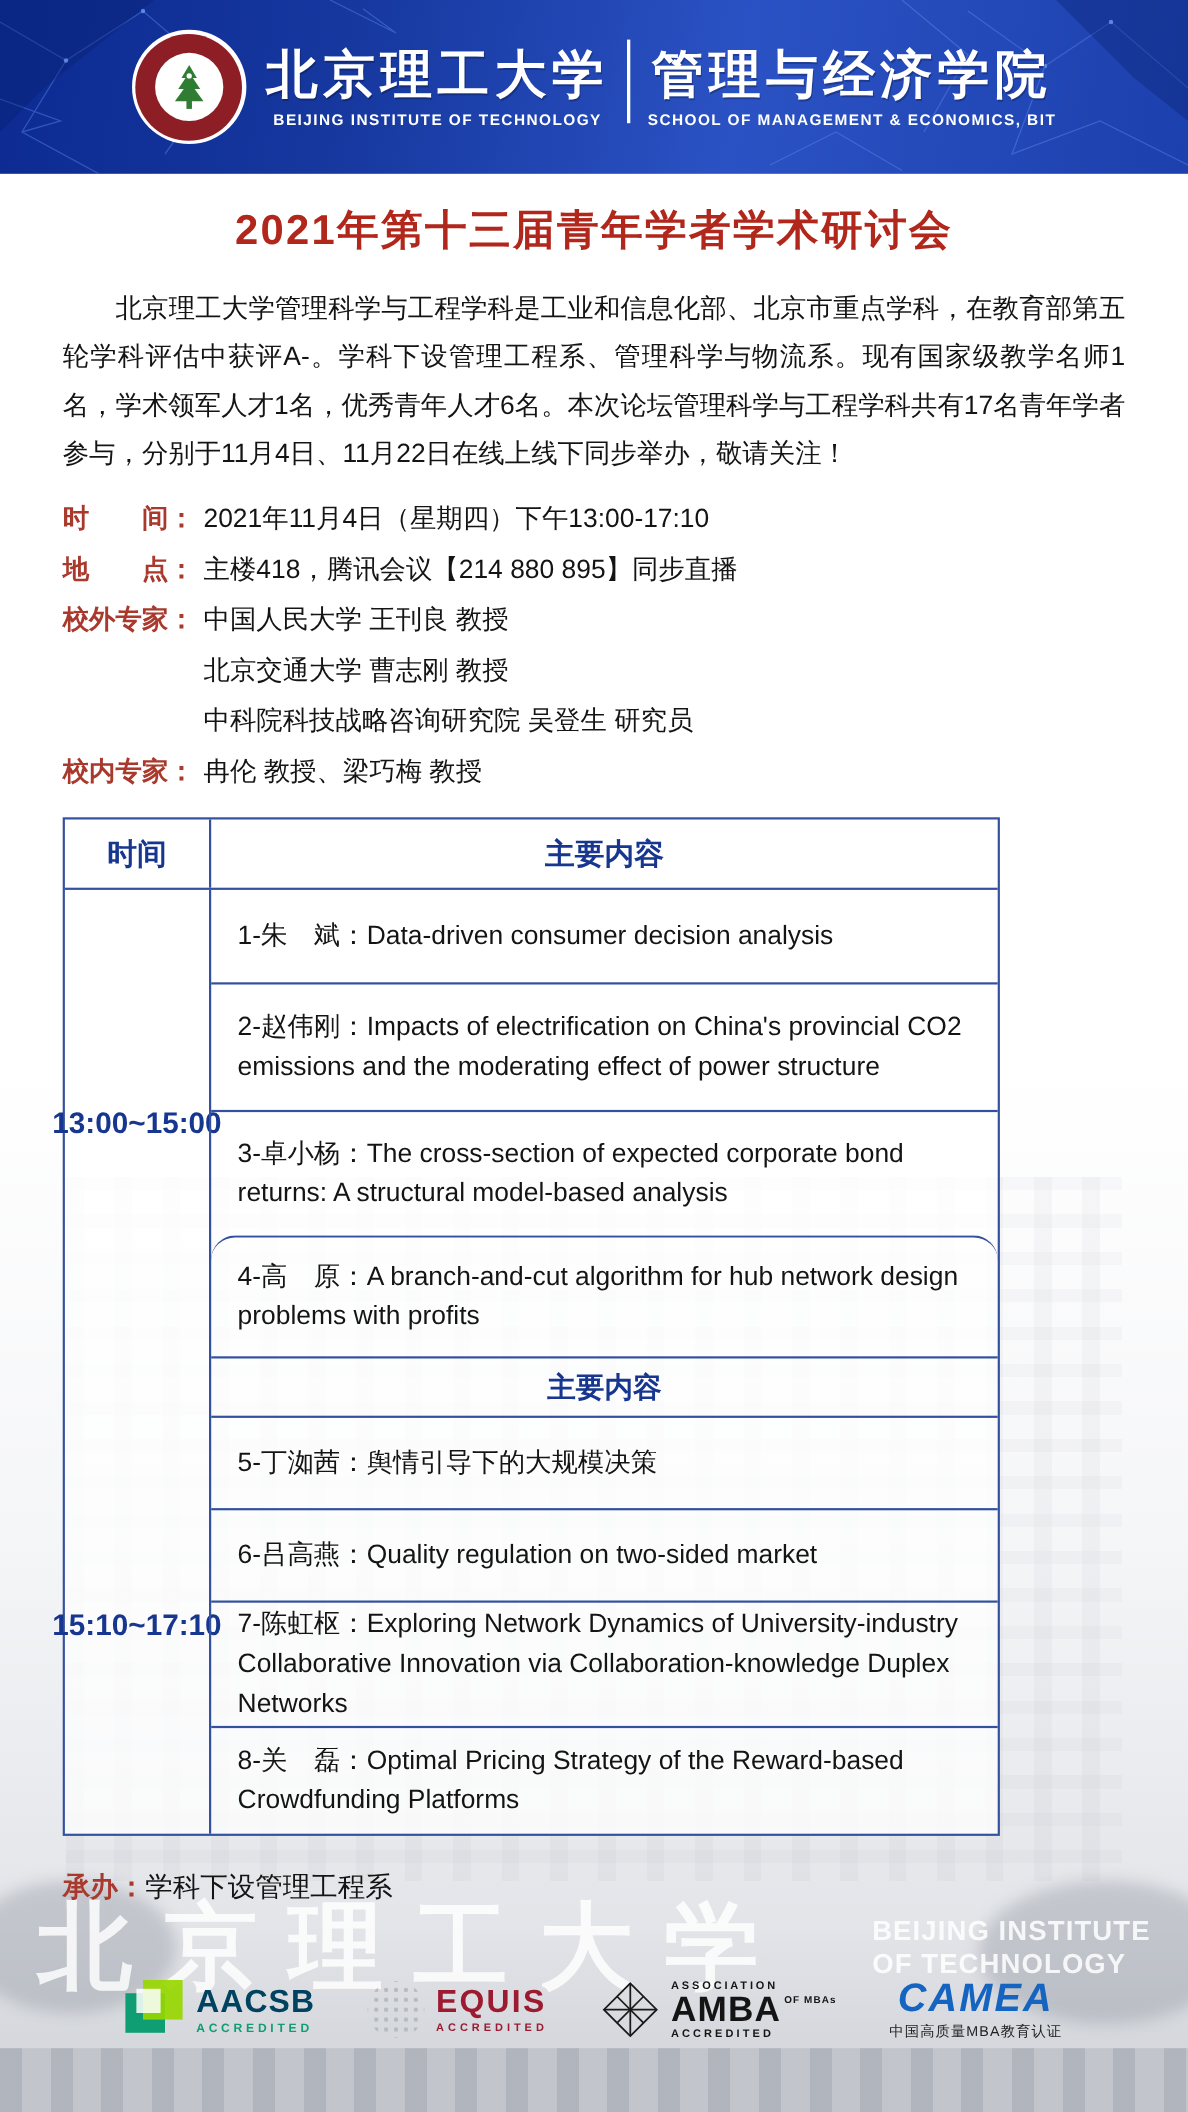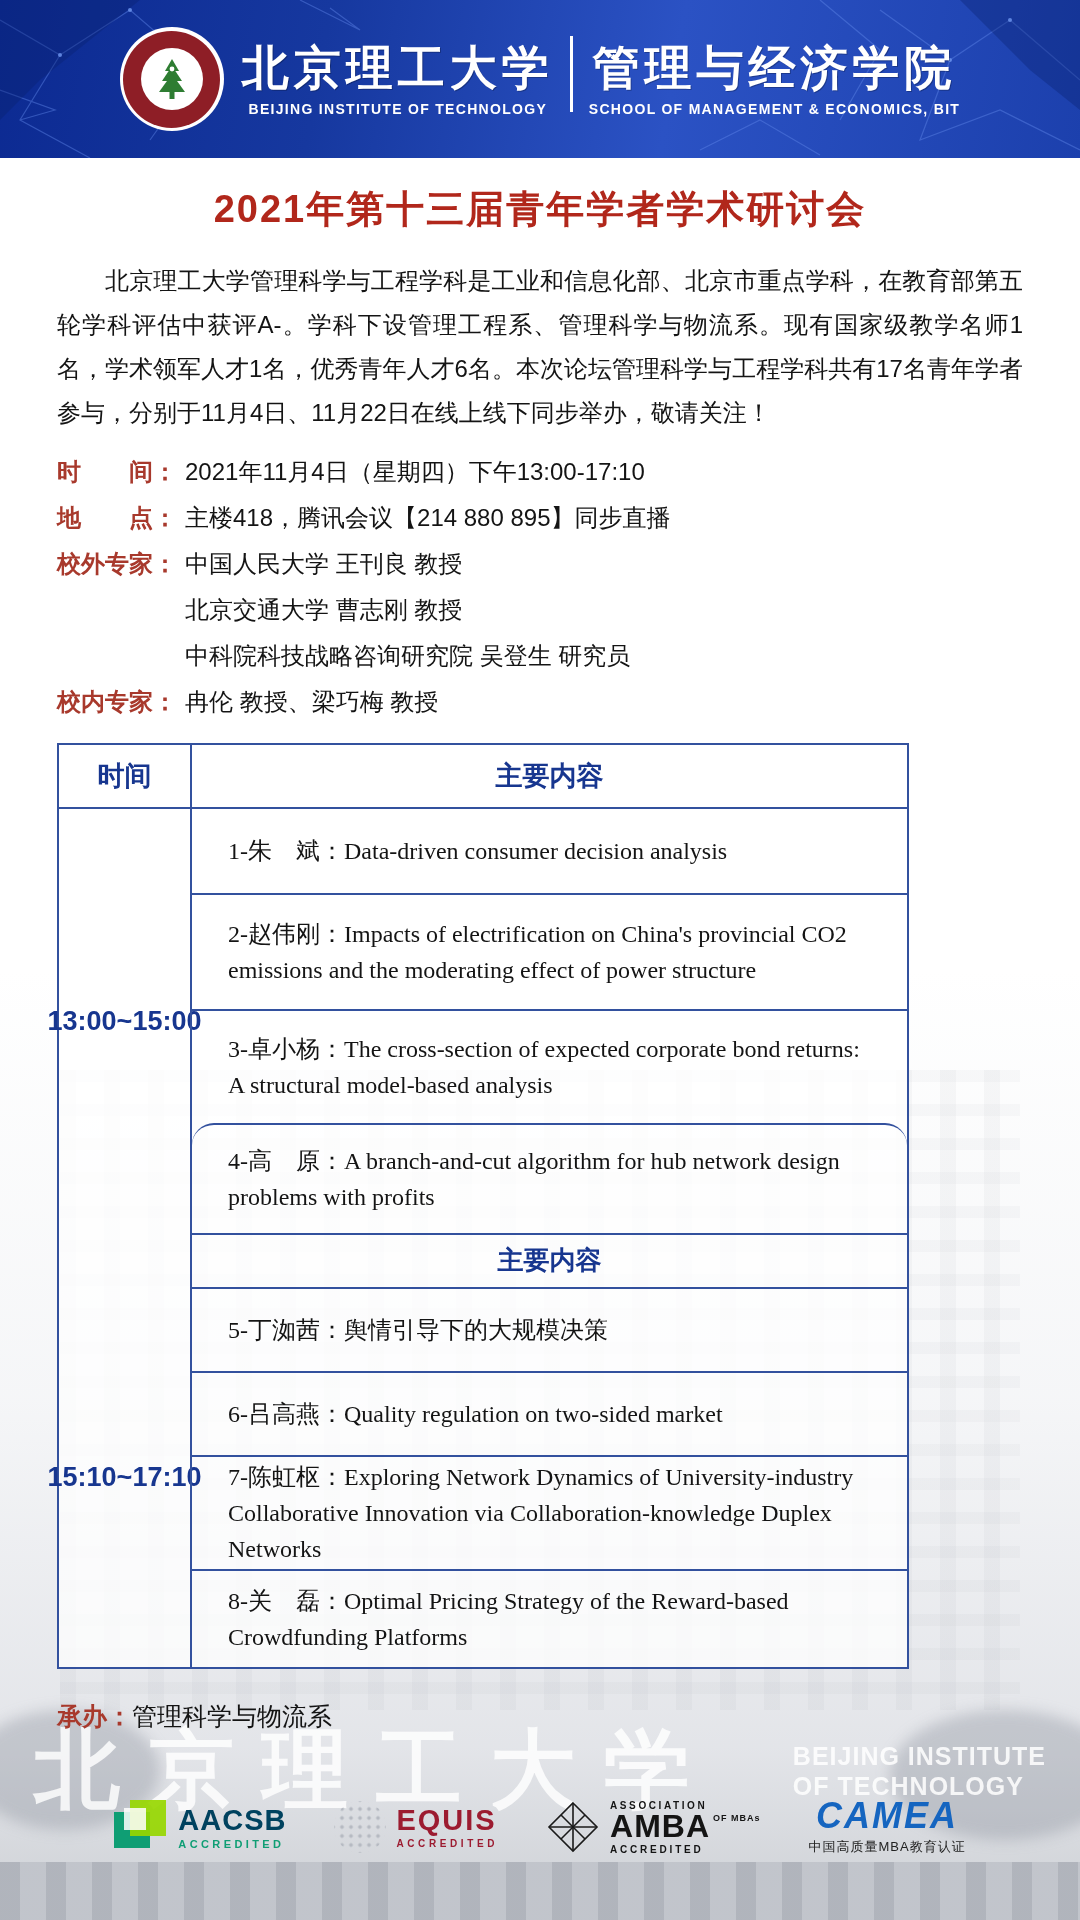--- a/index.html
+++ b/index.html
@@ -60,22 +60,22 @@
     font-size:27px; font-weight:bold; color:#17368f; }
   .th-content { flex:1; border-left:2px solid #33519e; display:flex; align-items:center; justify-content:center;
     font-size:27px; font-weight:bold; color:#17368f; }
   .sched-body { display:flex; }
   .time-col { width:131px; display:flex; flex-direction:column; }
   .tgroup { display:flex; flex-direction:row; align-items:center; justify-content:center;
     color:#17368f; font-weight:bold; font-size:27px; }
   .tgroup span { display:block; margin:14px 0; }
   .tg1 { height:424px; } .tspacer { height:54px; } .tg2 { height:380px; }
   .content-col { flex:1; border-left:2px solid #33519e; display:flex; flex-direction:column; }
-  .crow { padding:4px 36px; display:flex; align-items:center; font-size:24px; line-height:36px;
-    color:#141414; border-top:2px solid #33519e;font-family:Liberation Serif, serif; }
+  .crow { padding:4px 24px; display:flex; align-items:center; font-size:24px; line-height:36px;
+    color:#141414; border-top:2px solid #33519e; }
   .crow.first { border-top:none; }
   .h84{height:84px;} .h116{height:116px;} .h114{height:114px;} .h110{height:110px;border-radius:22px;}
   .h54{height:54px;} .h98{height:98px;}
   .crow.break { justify-content:center; color:#17368f; font-weight:bold; font-size:26px; }
 
   
   .organizer { margin:30px 57px 0 57px; font-size:25px; line-height:34px; display:flex; }
   .org-label { color:#a8392c; font-weight:bold; white-space:pre; }
   .org-value { color:#141414; }
 
@@ -249,21 +249,21 @@
             </div>
           <div class="crow h98">
               <span>8-关　磊：Optimal Pricing Strategy of the Reward-based Crowdfunding Platforms</span>
             </div>
         </div>
       </div>
     </div>
 
     <div class="organizer">
       <span class="org-label">承办：</span>
-      <span class="org-value">管理科学与物流系</span>
+      <span class="org-value">学科下设管理工程系</span>
     </div>
 
   </div>
 
   <div class="logos">
     <div class="logo-item">
       <div class="aacsb-icon">
         <div class="sq1"></div>
         <div class="sq2"></div>
         <div class="sq3"></div>

